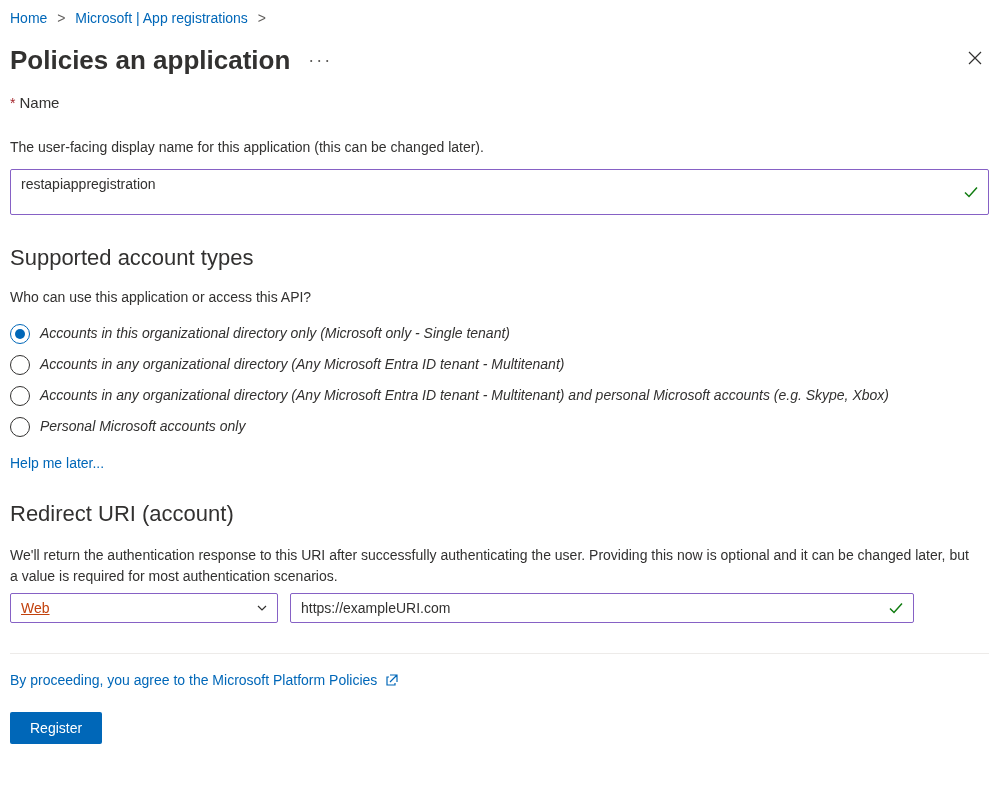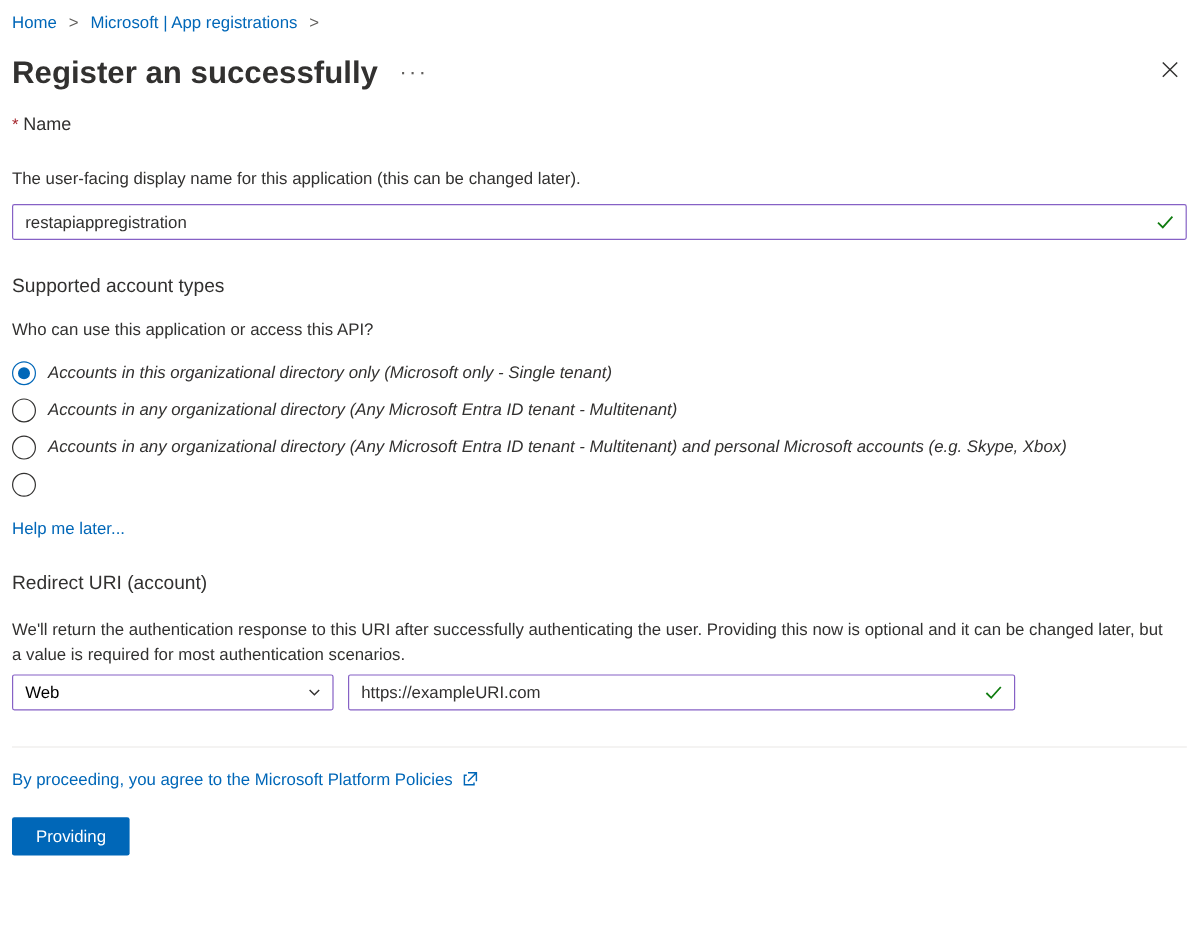--- a/index.html
+++ b/index.html
@@ -55,38 +55,38 @@
     font-size: 14px;
     color: #323130;
     margin-bottom: 14px;
   }
   .text-input-wrap {
     position: relative;
     margin-bottom: 30px;
   }
   .text-input {
     width: 100%;
-    padding: 6px 34px 6px 10px;
+    padding: 6px 34px 22px 10px;
     font-size: 14px;
     font-family: inherit;
     border: 1px solid #8661c5;
     border-radius: 2px;
     outline: none;
     color: #323130;
   }
   .check-icon {
     position: absolute;
     right: 10px;
     top: 50%;
     transform: translateY(-50%);
     color: #107c10;
   }
   .check-icon svg { width: 16px; height: 16px; display: block; }
   .subsection-heading {
-    font-size: 16px;
+    font-size: 22px;
     font-weight: 400;
     color: #323130;
     margin-bottom: 18px;
   }
   .question-text {
     font-size: 14px;
     color: #323130;
     margin-bottom: 18px;
   }
   .radio-group { margin-bottom: 18px; }
@@ -152,35 +152,36 @@
     width: 268px;
   }
   .select-box {
     width: 100%;
     padding: 6px 30px 6px 10px;
     font-size: 14px;
     border: 1px solid #8661c5;
     border-radius: 2px;
     background: #fff;
     cursor: pointer;
-    color: #000000;
+    color: #c2410c;
     text-align: left;
+    text-decoration: underline;
   }
   .chevron-down {
     position: absolute;
     right: 10px;
     top: 50%;
     transform: translateY(-50%);
     pointer-events: none;
     color: #323130;
   }
   .chevron-down svg { width: 12px; height: 12px; display: block; }
   .uri-input-wrap {
     position: relative;
-    width: 556px;
+    width: 624px;
   }
   .uri-input {
     width: 100%;
     padding: 6px 34px 6px 10px;
     font-size: 14px;
     font-family: inherit;
     border: 1px solid #8661c5;
     border-radius: 2px;
     outline: none;
     color: #323130;
@@ -218,21 +219,21 @@
 
 <div class="breadcrumb">
   <a href="#">Home</a>
   <span class="sep">&gt;</span>
   <a href="#">Microsoft | App registrations</a>
   <span class="sep">&gt;</span>
 </div>
 
 
 <div class="title-row">
-  <h1 class="page-title">Register an successfully</h1>
+  <h1 class="page-title">Policies an application</h1>
   <span class="more-icon">···</span>
   <span class="close-icon">
     <svg viewBox="0 0 16 16" width="16" height="16">
         <path d="M2 2 L14 14 M14 2 L2 14" stroke="currentColor" stroke-width="1.2" fill="none"></path>
       </svg>
   </span>
 </div>
 
 
 <div class="field-label-row">
@@ -261,20 +262,21 @@
   <div class="radio-item">
     <span class="radio-circle"></span>
     <span class="radio-label">Accounts in any organizational directory (Any Microsoft Entra ID tenant - Multitenant)</span>
   </div>
   <div class="radio-item">
     <span class="radio-circle"></span>
     <span class="radio-label">Accounts in any organizational directory (Any Microsoft Entra ID tenant - Multitenant) and personal Microsoft accounts (e.g. Skype, Xbox)</span>
   </div>
   <div class="radio-item">
     <span class="radio-circle"></span>
+    <span class="radio-label">Personal Microsoft accounts only</span>
   </div>
 </div>
 
 <a class="link help-link">Help me later...</a>
 
 
 <div class="subsection-heading">Redirect URI (account)</div>
 <div class="redirect-desc">We'll return the authentication response to this URI after successfully authenticating the user. Providing this now is optional and it can be changed later, but a value is required for most authentication scenarios.</div>
 
 <div class="redirect-row">
@@ -304,16 +306,16 @@
     <span>By proceeding, you agree to the Microsoft Platform Policies</span>
     <span class="ext-link-icon">
       <svg viewBox="0 0 14 14">
           <path d="M5 2 H12 V9 M12 2 L5 9 M4 4 H2 V12 H10 V10" stroke="#0067b8" stroke-width="1.2" fill="none"></path>
         </svg>
     </span>
   </a>
 </div>
 
 
-<button class="primary-btn">Providing</button>
+<button class="primary-btn">Register</button>
 
 
 
 
 </body></html>

